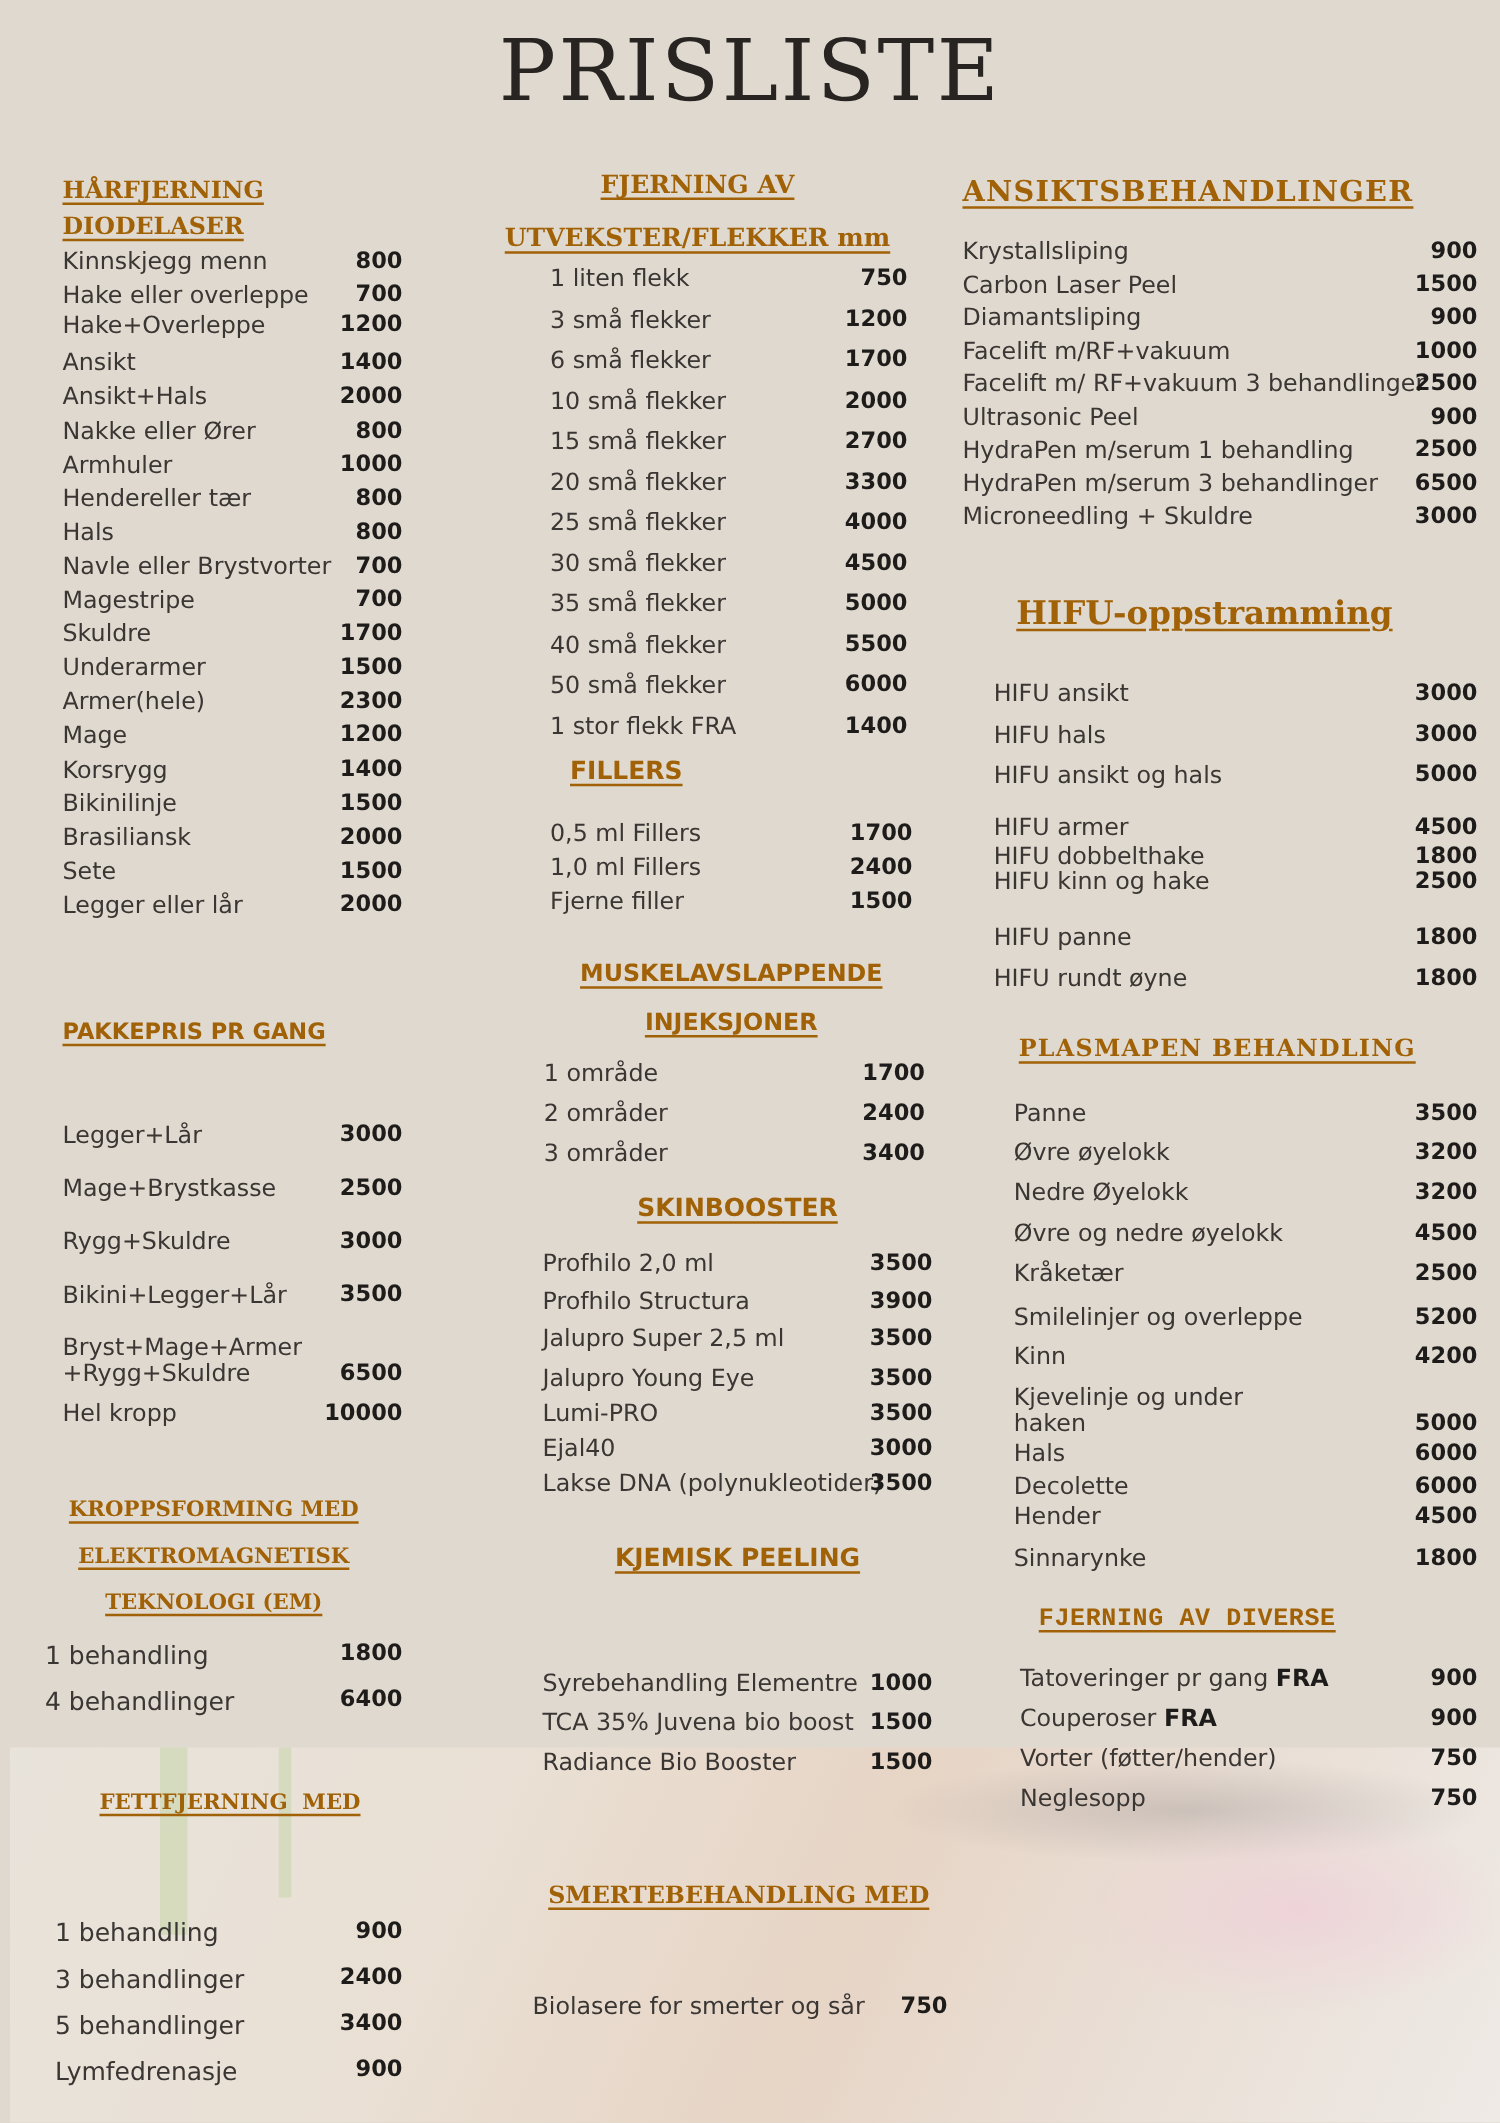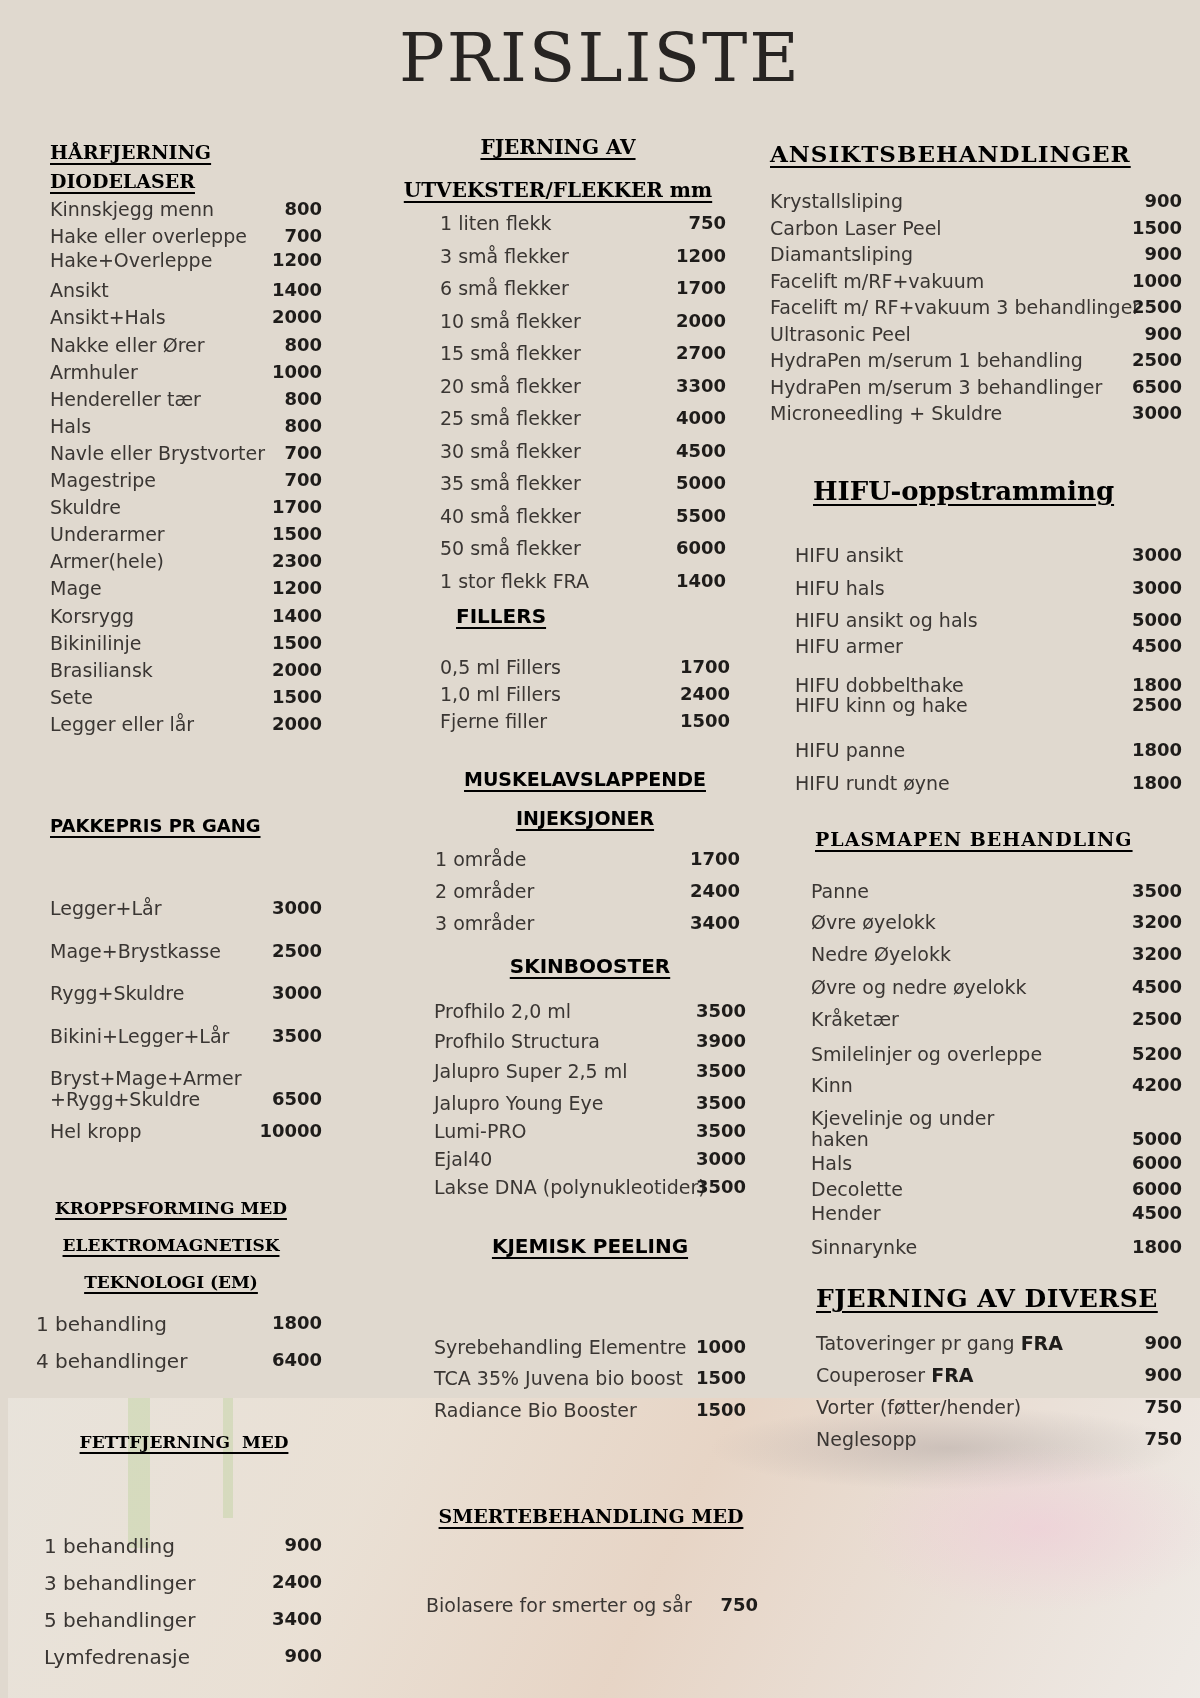--- a/index.html
+++ b/index.html
@@ -17,21 +17,21 @@
         linear-gradient(115deg, rgba(233,228,220,0.9) 0%, rgba(236,226,214,0.8) 30%, rgba(232,212,196,0.85) 55%, rgba(236,226,218,0.85) 80%, rgba(240,236,232,0.9) 100%);
     }
     .photo .stripe { position: absolute; background: rgba(190,210,160,0.45); }
     .title {
       position: absolute; left: 0; right: 0; top: 18px; text-align: center;
       font-family: "DejaVu Serif", serif; font-size: 68px; letter-spacing: 2px; color: #272422;
     }
     .sec { position: absolute; }
     .hdr {
       font-family: "DejaVu Serif", serif; font-weight: bold; text-decoration: underline;
-      text-underline-offset: 4px; text-decoration-thickness: 2px; color: #000000;
+      text-underline-offset: 4px; text-decoration-thickness: 2px; color: #a16207;
     }
     .hdr.sans { font-family: "DejaVu Sans", sans-serif; }
     .row { position: absolute; left: 0; right: 0; height: 26px; }
     .row .n { position: absolute; left: 0; white-space: nowrap; font-size: 19px; color: #3a3633; }
     .row .p { position: absolute; right: 0; font-weight: bold; font-size: 18px; color: #1e1c1a; }
     .row .n b { color: #1e1c1a; }
   </style>
 </head>
 <body>
 
@@ -413,21 +413,21 @@
         <span class="p">3000</span>
       </div>
       <div class="row" style="top: 32.5px;">
         <span class="n"><span>HIFU hals</span></span>
         <span class="p">3000</span>
       </div>
       <div class="row" style="top: 65px;">
         <span class="n"><span>HIFU ansikt og hals</span></span>
         <span class="p">5000</span>
       </div>
-      <div class="row" style="top: 91px;">
+      <div class="row" style="top: 107px;">
         <span class="n"><span>HIFU armer</span></span>
         <span class="p">4500</span>
       </div>
       <div class="row" style="top: 130px;">
         <span class="n"><span>HIFU dobbelthake</span></span>
         <span class="p">1800</span>
       </div>
       <div class="row" style="top: 150px;">
         <span class="n"><span>HIFU kinn og hake</span></span>
         <span class="p">2500</span>
@@ -491,21 +491,21 @@
         <span class="p">4500</span>
       </div>
       <div class="row" style="top: 356px;">
         <span class="n"><span>Sinnarynke</span></span>
         <span class="p">1800</span>
       </div>
     </div>
 </div>
 
 <div class="sec" style="left:816px;top:1284px;width:366px;height:180px;">
-  <div class="hdr" style="font-size:25px;letter-spacing:0.5px;">FJERNING AV DIVERSE</div>
+  <div class="hdr" style="font-size:20px;letter-spacing:0.5px;margin-left:15px;font-family:Liberation Mono, monospace;">FJERNING AV DIVERSE</div>
   <div id="list-div" style="position:absolute;left:0;right:0;top:48px;">
       <div class="row" style="top: 0px;">
         <span class="n"><span>Tatoveringer pr gang</span> <b>FRA</b></span>
         <span class="p">900</span>
       </div>
       <div class="row" style="top: 32px;">
         <span class="n"><span>Couperoser</span> <b>FRA</b></span>
         <span class="p">900</span>
       </div>
       <div class="row" style="top: 64px;">

